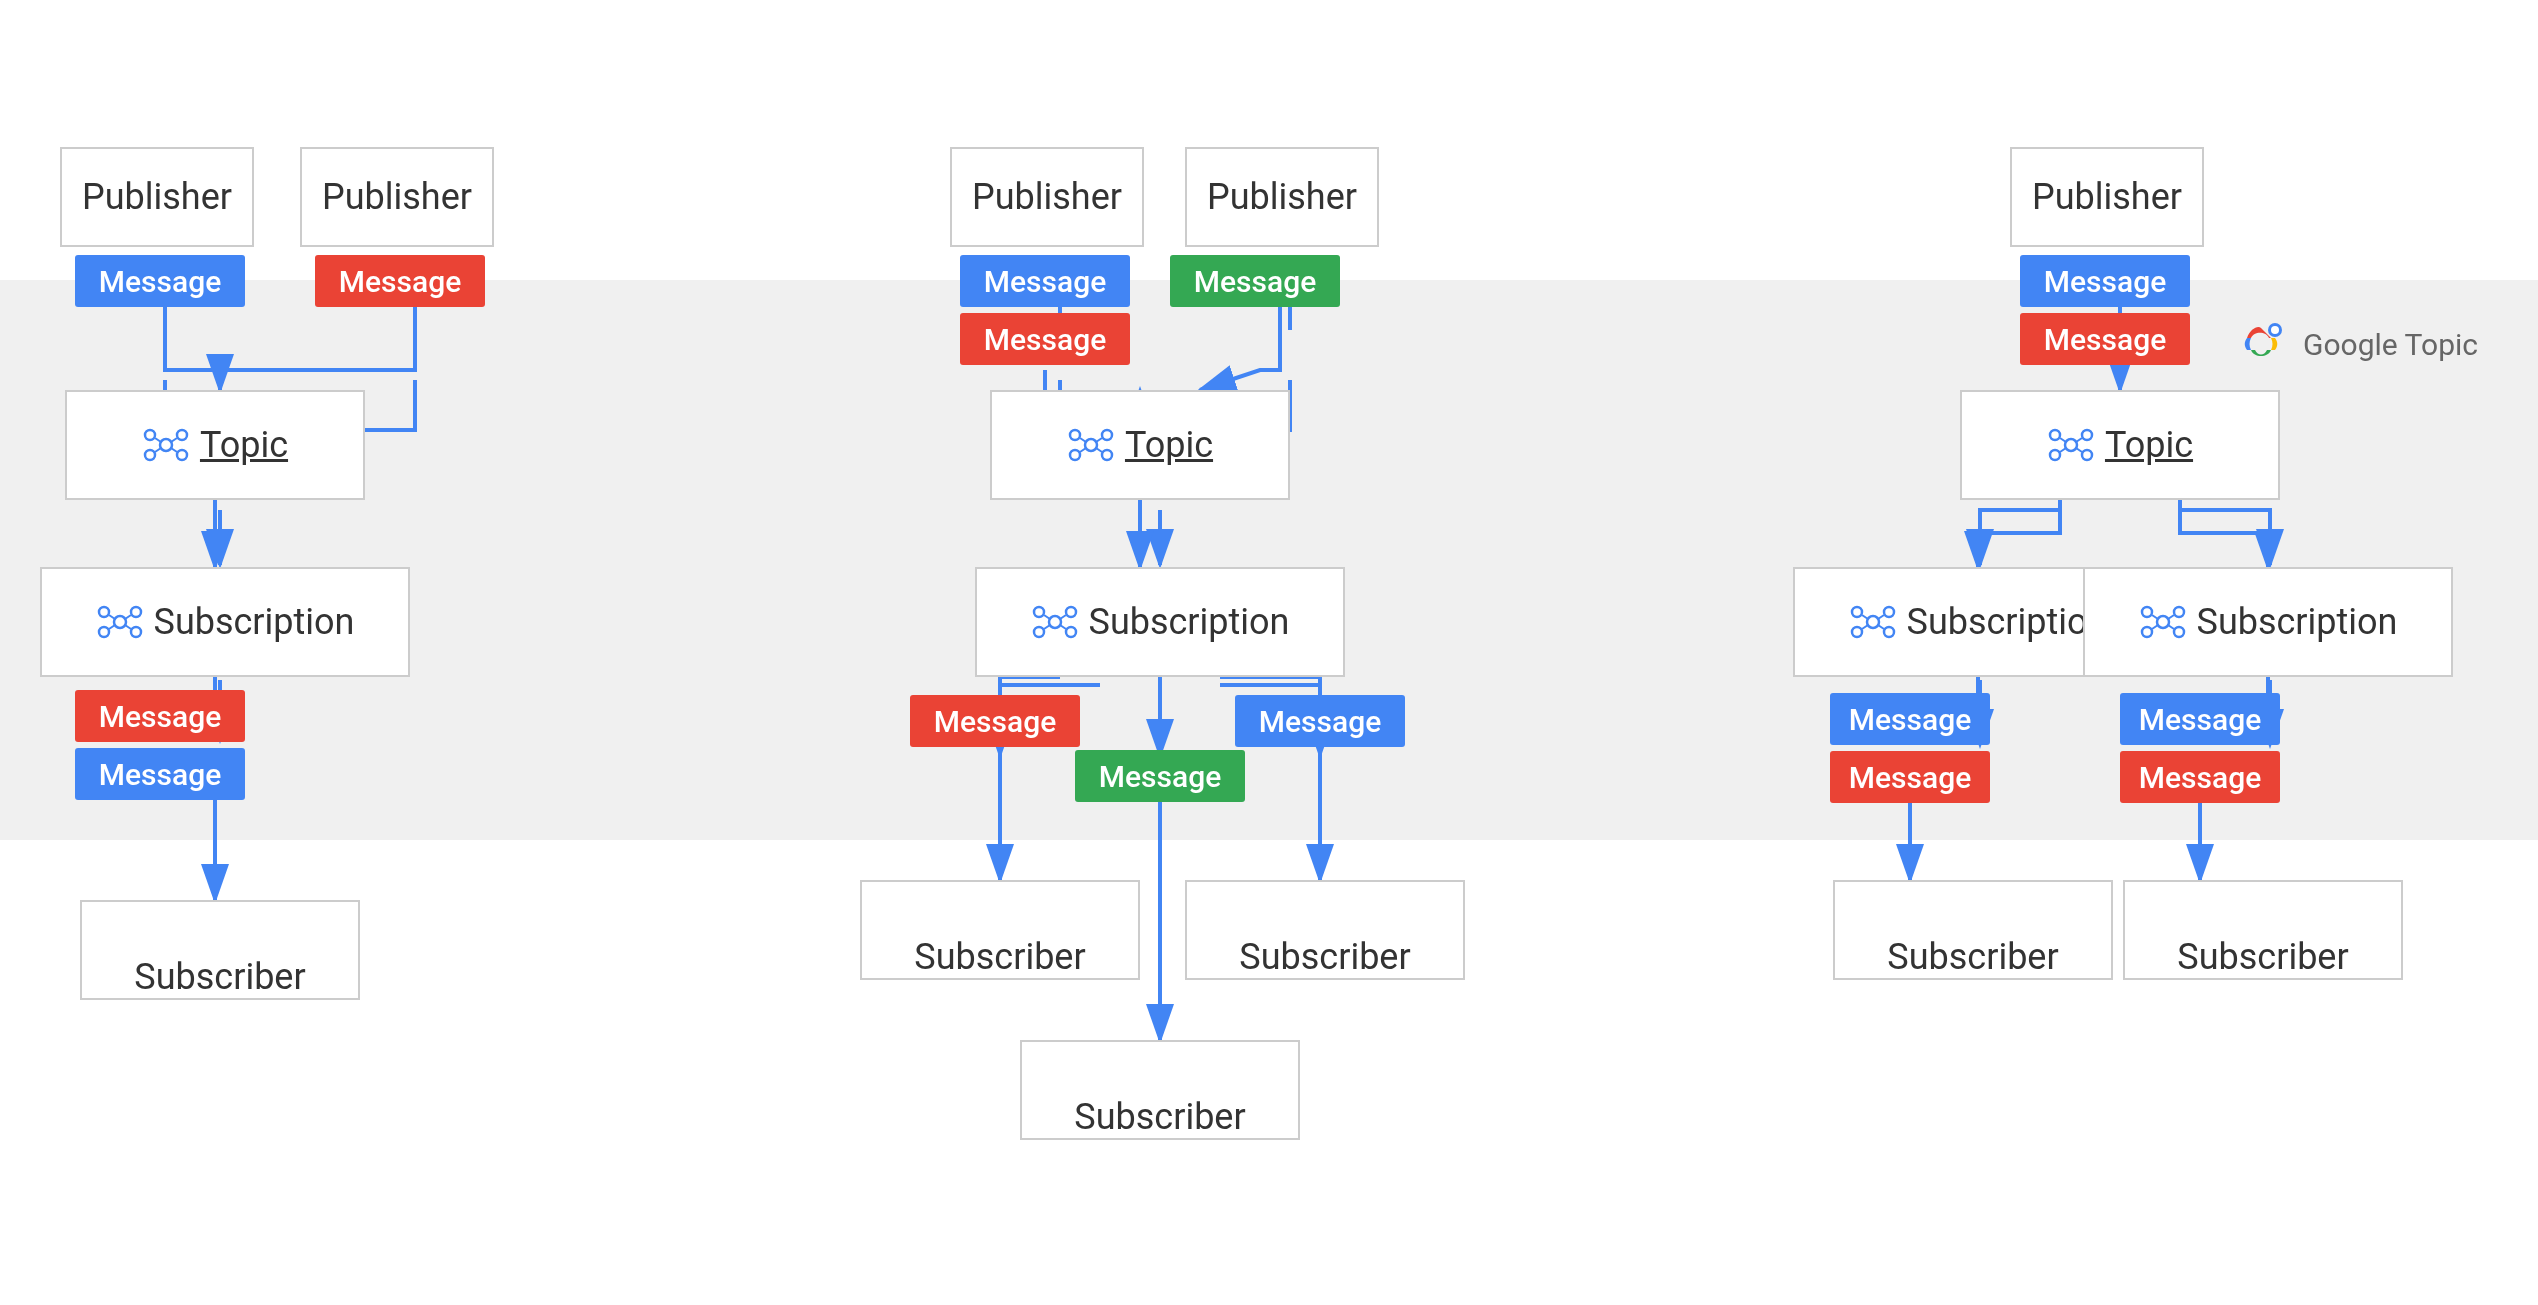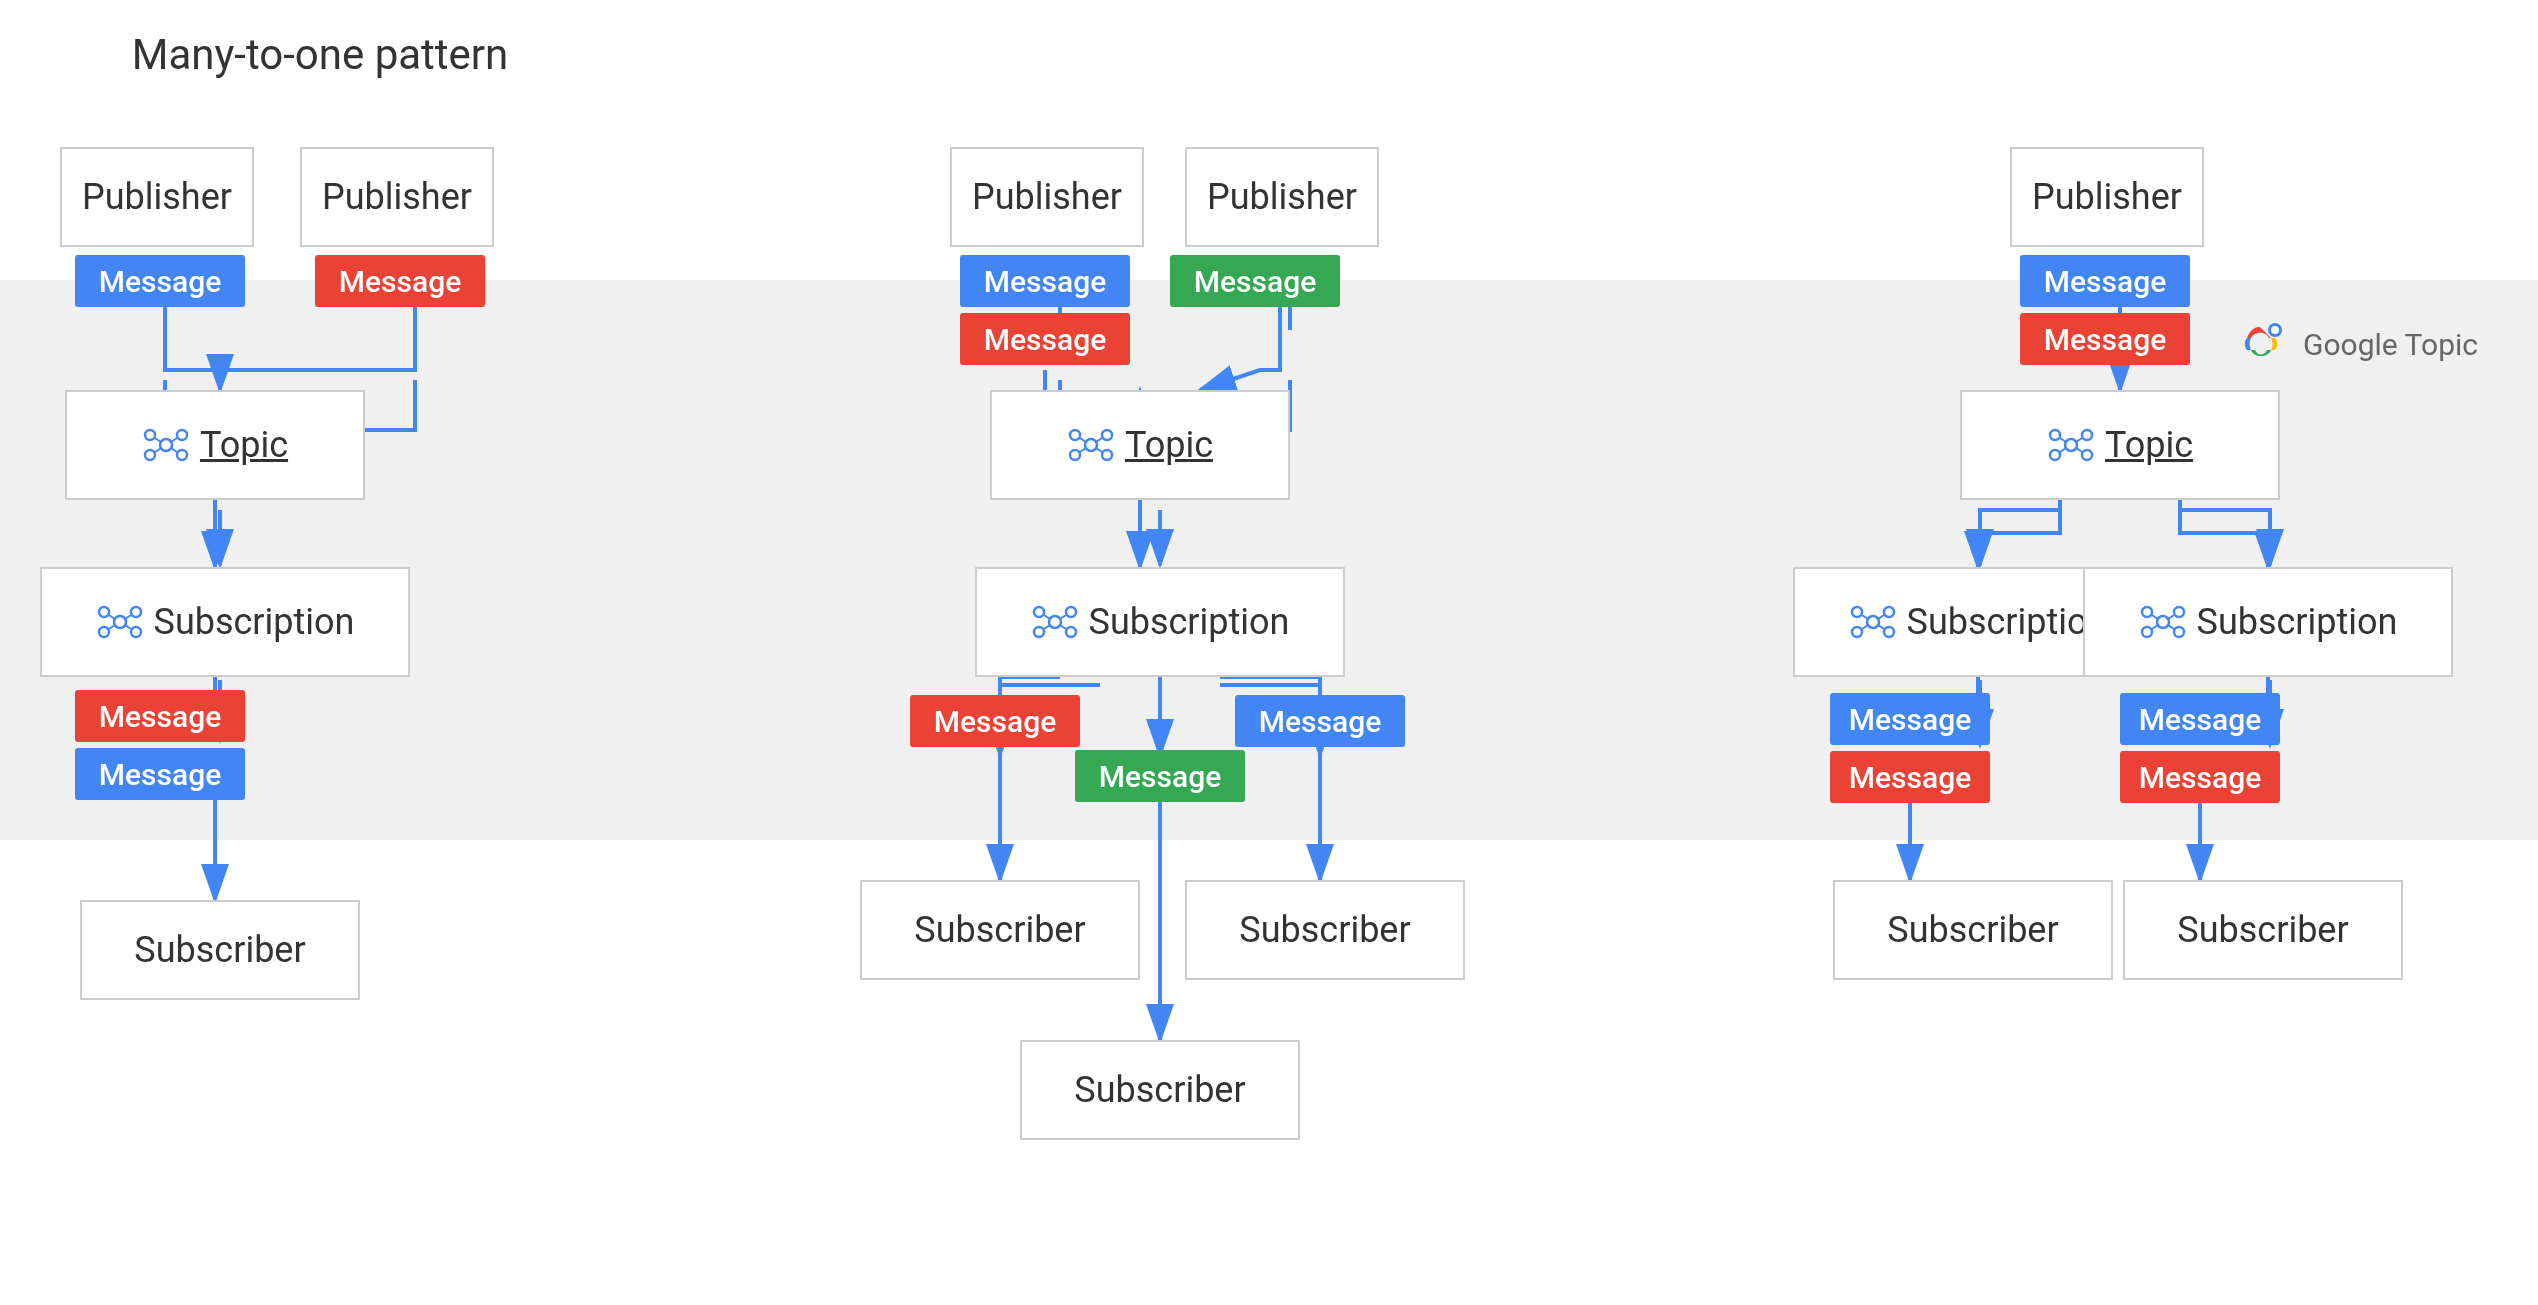--- a/index.html
+++ b/index.html
@@ -61,20 +61,21 @@
     }
 
     .subscription-box {
       width: 370px;
       height: 110px;
     }
 
     .subscriber-box {
       width: 280px;
       height: 100px;
+      align-items: flex-end;
     }
 
     .msg-tag {
       position: absolute;
       height: 52px;
       display: flex;
       align-items: center;
       justify-content: center;
       font-size: 30px;
       color: #fff;
@@ -164,21 +165,20 @@
 
     <line x1="2270" y1="680" x2="2270" y2="745" stroke="#4285f4" stroke-width="4" marker-end="url(#arrowBlue)"></line>
 
     <defs>
       <marker id="arrowBlue" markerWidth="10" markerHeight="7" refX="9" refY="3.5" orient="auto">
         <polygon points="0 0, 10 3.5, 0 7" fill="#4285f4"></polygon>
       </marker>
     </defs>
   </svg>
 
-  <div class="pattern-title" style="position:absolute; top:30px; left:30px; width:580px;">Many-to-one pattern</div>
 
   <div class="box publisher-box" style="left:60px; top:147px;">
     <span>Publisher</span>
   </div>
 
   <div class="box publisher-box" style="left:300px; top:147px;">
     <span>Publisher</span>
   </div>
 
   <div class="msg-tag msg-blue" style="left:75px; top:255px; width:170px;">

